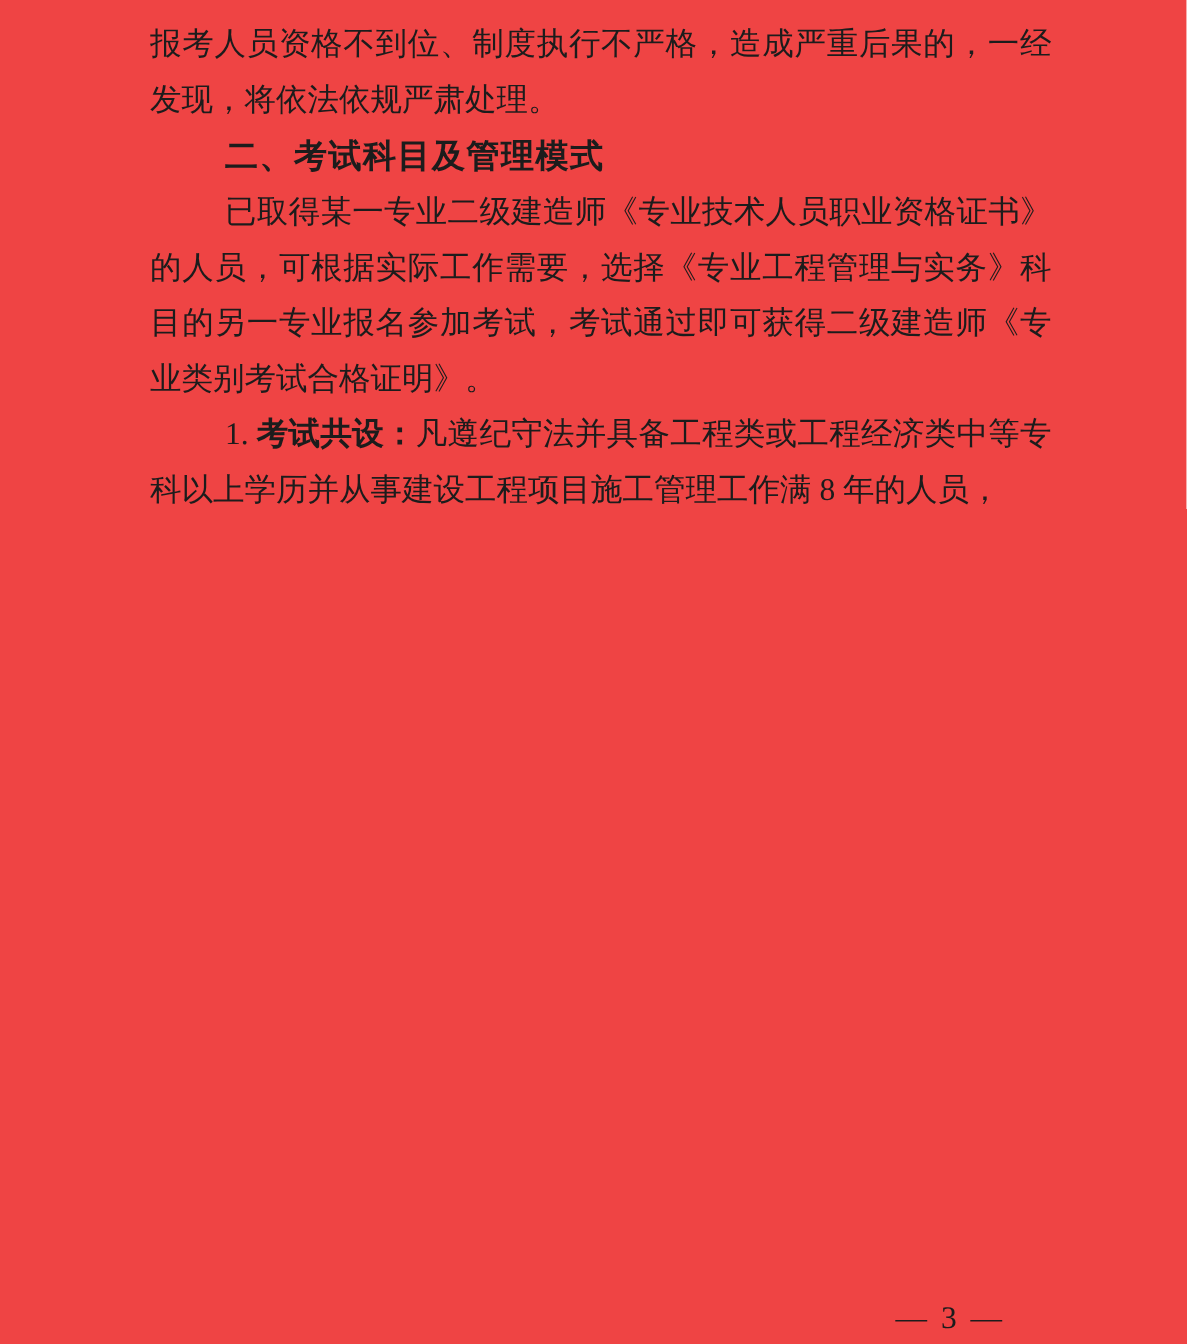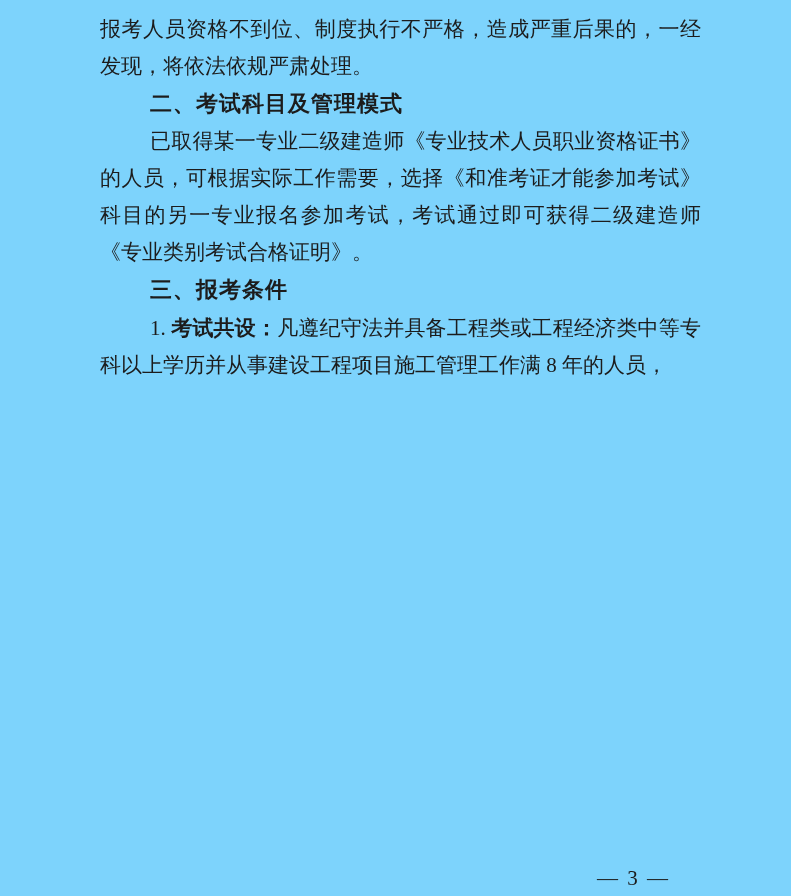--- a/index.html
+++ b/index.html
@@ -4,21 +4,21 @@
 <style>
   html, body {
     margin: 0;
     padding: 0;
     background: #ffffff;
   }
   .page {
     position: relative;
     width: 791px;
     height: 896px;
-    background: #7dd3fc;
+    background: #ef4444;
     overflow: hidden;
   }
   .content {
     position: absolute;
     left: 100px;
     top: 11px;
     width: 601px;
   }
   .content p {
     margin: 0;
@@ -59,18 +59,17 @@
     letter-spacing: 2px;
   }
 </style>
 </head>
 <body>
 
 <div class="page">
   <div class="content" id="doc-content">
       <p class=""><span>报考人员资格不到位、制度执行不严格，造成严重后果的，一经发现，将依法依规严肃处理。</span></p>
       <p class="heading indent"><span class="bold">二、考试科目及管理模式</span></p>
-      <p class="indent"><span>已取得某一专业二级建造师《专业技术人员职业资格证书》的人员，可根据实际工作需要，选择《和准考证才能参加考试》科目的另一专业报名参加考试，考试通过即可获得二级建造师《专业类别考试合格证明》。</span></p>
-      <p class="heading indent"><span class="bold">三、报考条件</span></p>
+      <p class="indent"><span>已取得某一专业二级建造师《专业技术人员职业资格证书》的人员，可根据实际工作需要，选择《专业工程管理与实务》科目的另一专业报名参加考试，考试通过即可获得二级建造师《专业类别考试合格证明》。</span></p>
       <p class="indent"><span>1. </span><span class="bold">考试共设：</span><span>凡遵纪守法并具备工程类或工程经济类中等专科以上学历并从事建设工程项目施工管理工作满 8 年的人员，</span></p>
     </div>
   <div class="page-number">— 3 —</div>
 </div>
 
 </body></html>

